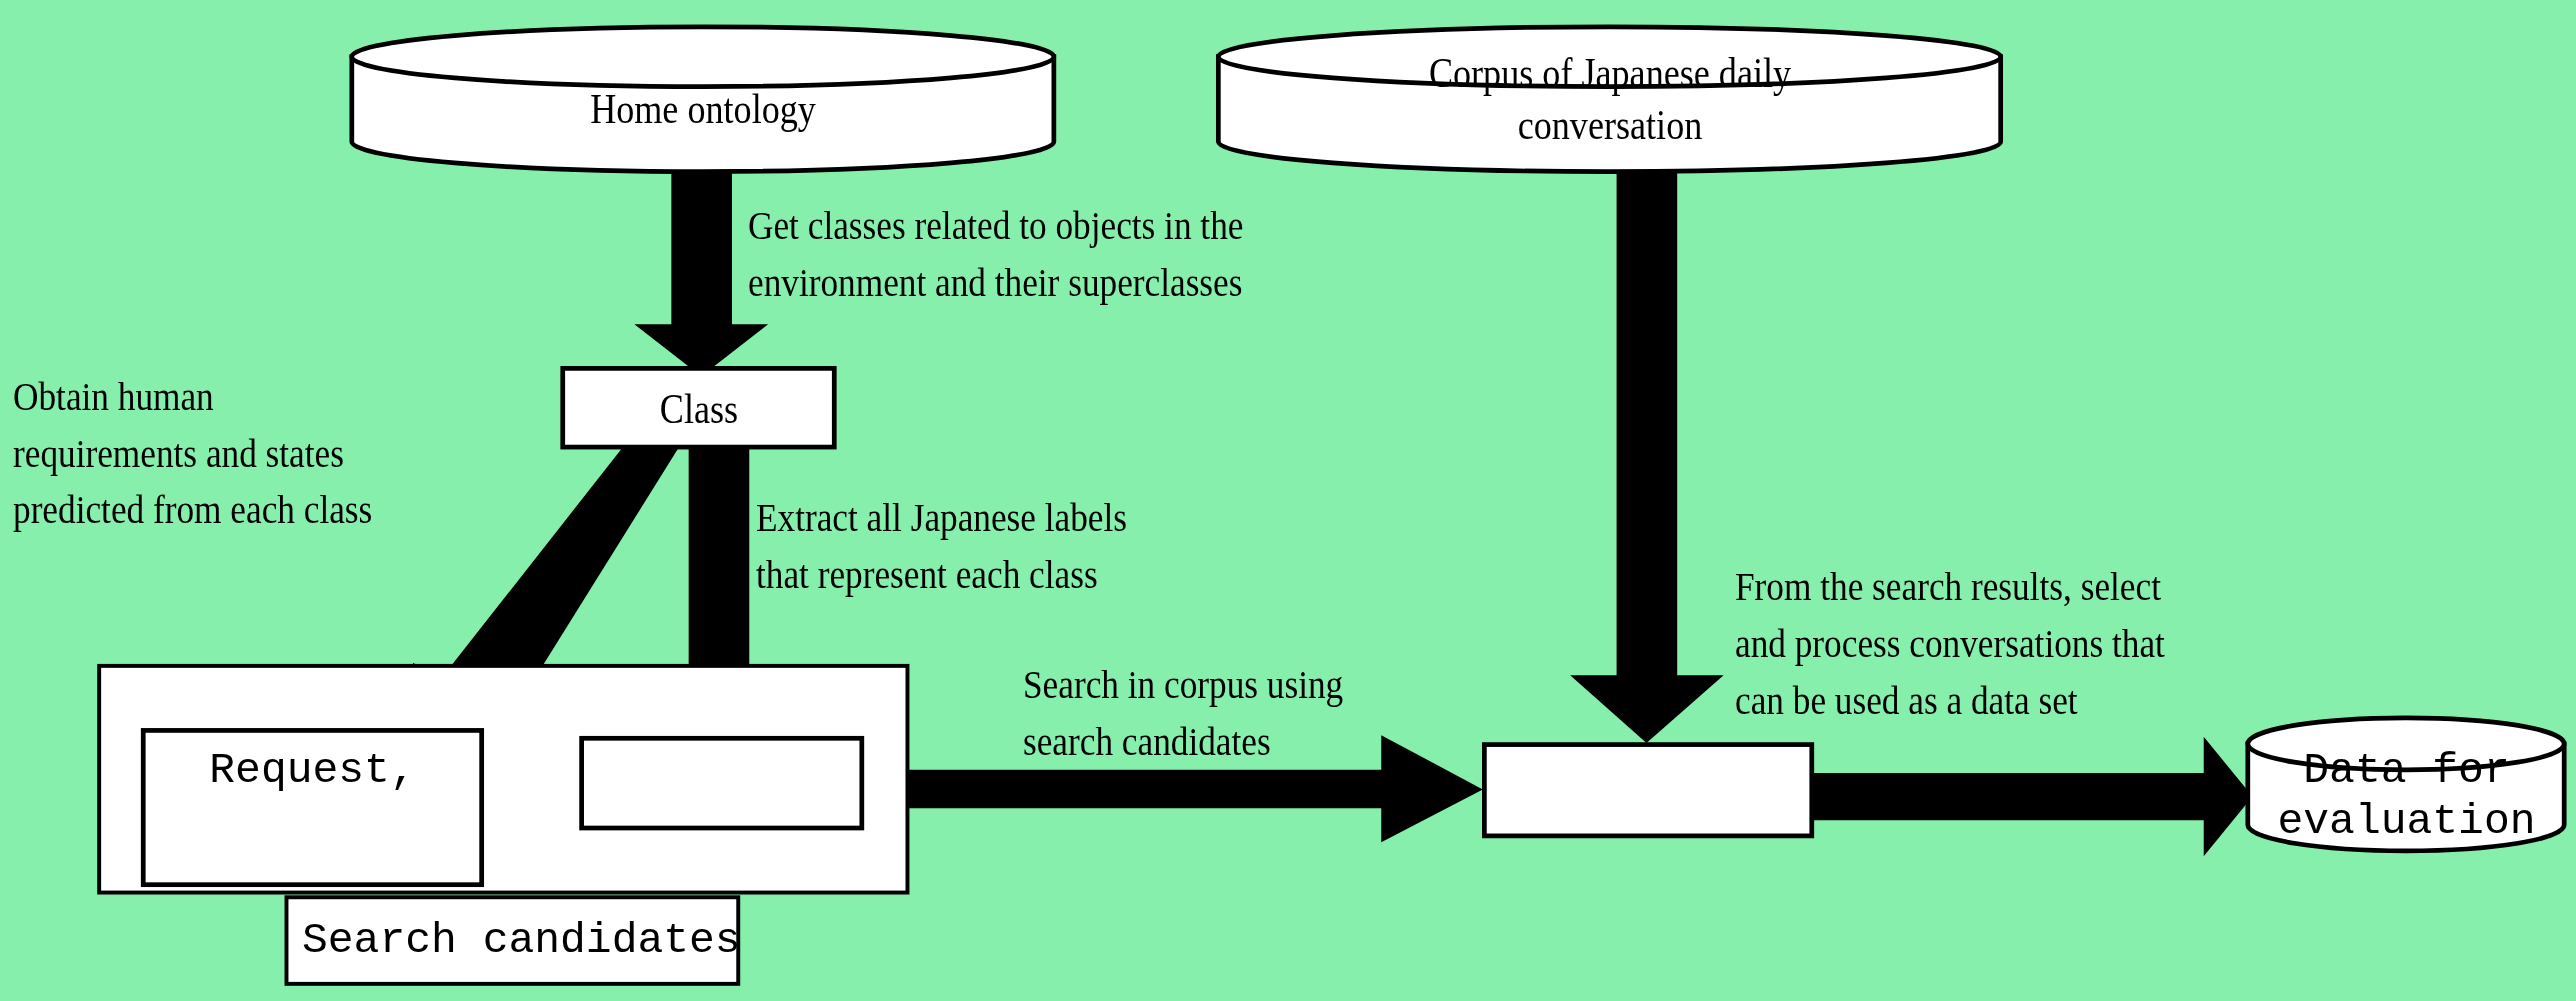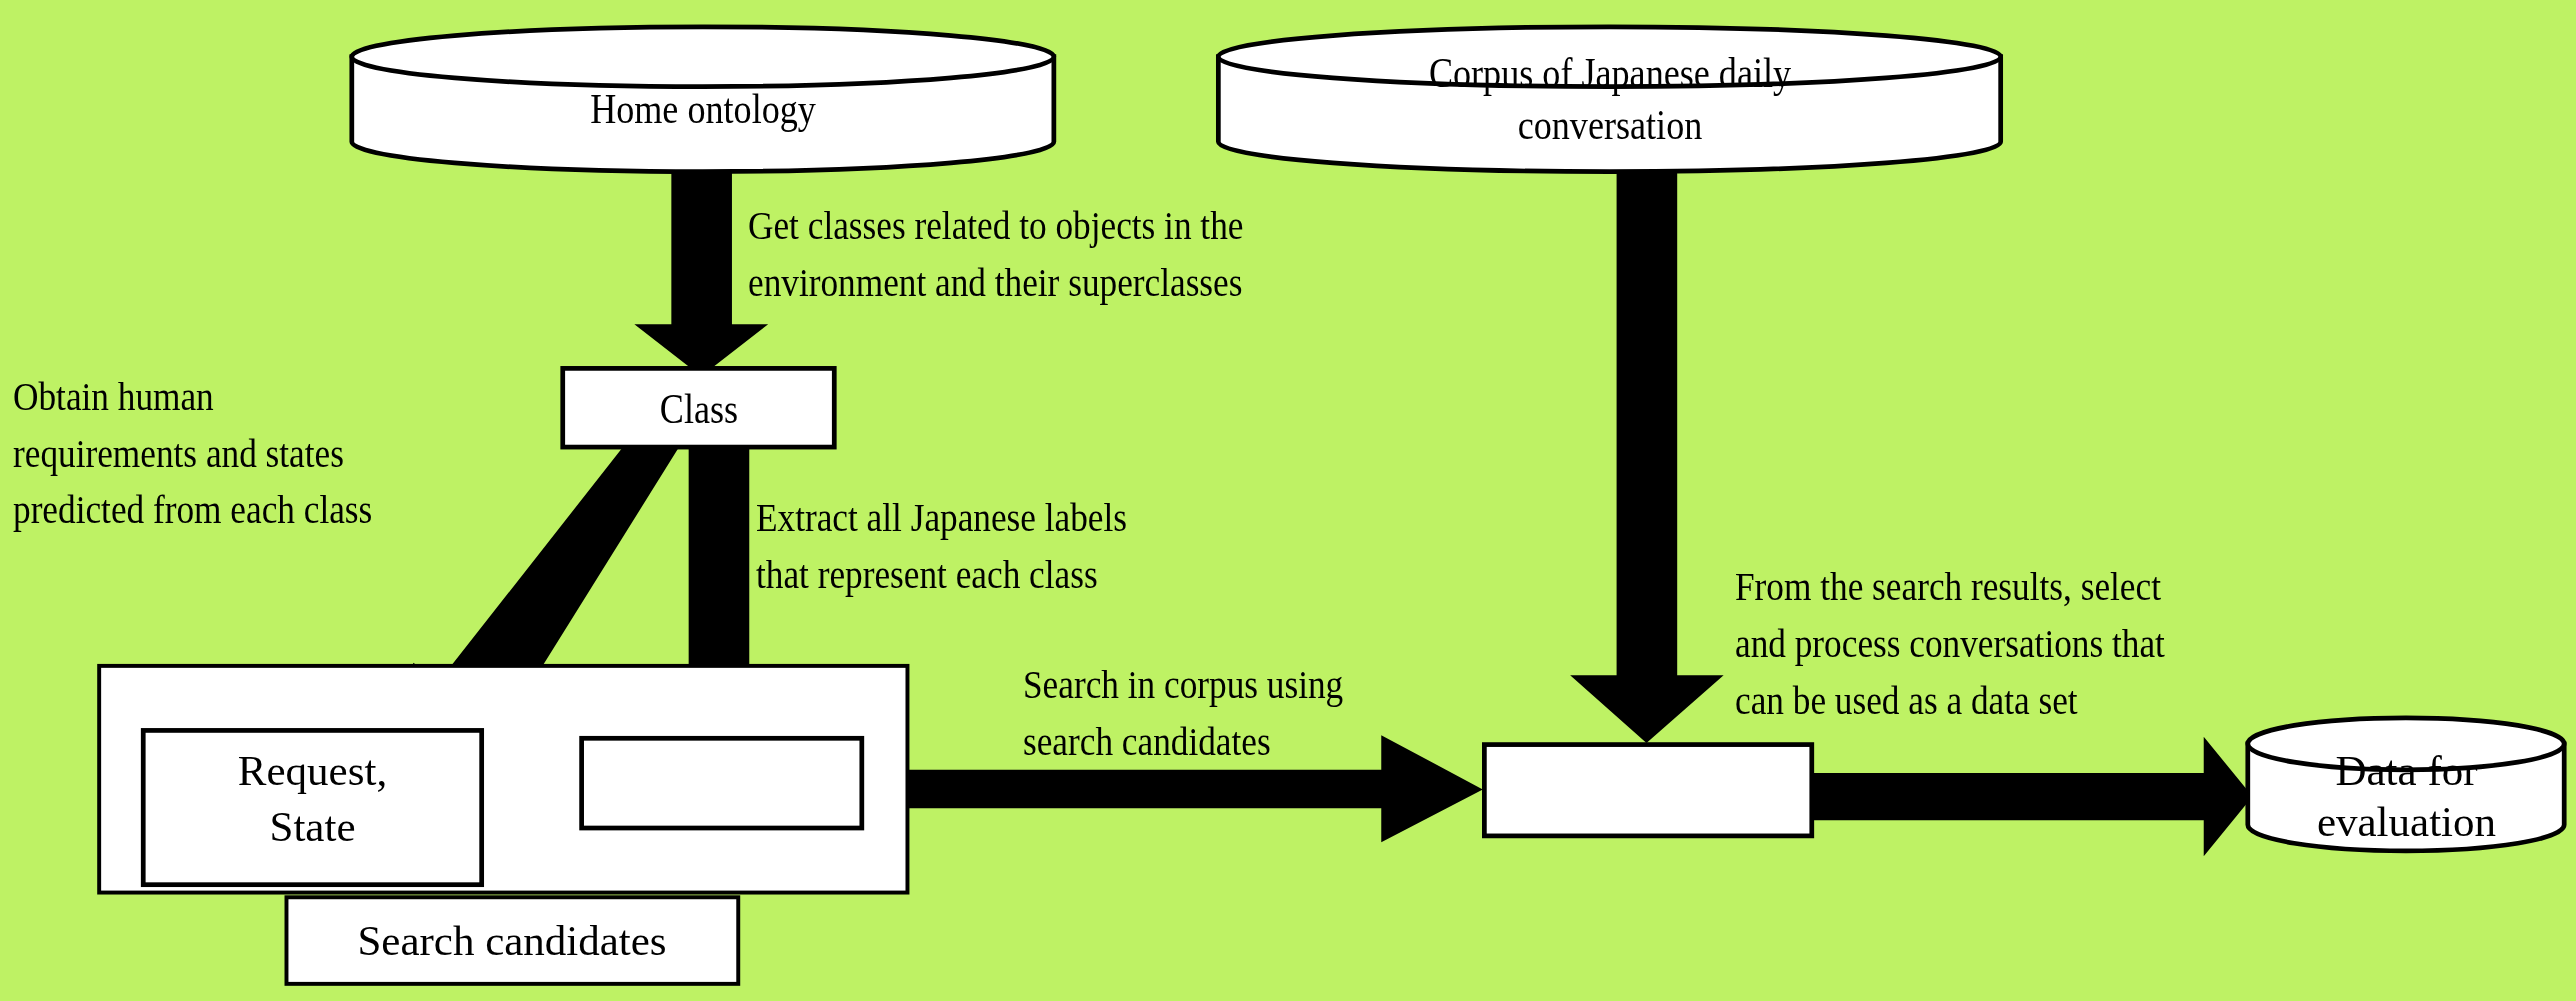--- a/index.html
+++ b/index.html
@@ -4,21 +4,21 @@
 <style>
   html, body {
     margin: 0;
     padding: 0;
     background: #ffffff;
   }
   #stage {
     position: relative;
     width: 2576px;
     height: 1002px;
-    background: #bef264;
+    background: #86efac;
     overflow: hidden;
     font-family: "Liberation Serif", "DejaVu Serif", serif;
   }
   #diagram-svg {
     position: absolute;
     left: 0;
     top: 0;
     width: 2576px;
     height: 1002px;
   }
@@ -49,21 +49,21 @@
   
   .txt {
     position: absolute;
     color: #000000;
     white-space: pre;
     line-height: 1.22;
   }
   .node-label {
     text-align: center;
     font-size: 43px;
-    font-family: Liberation Serif, serif;
+    font-family: Liberation Mono, monospace;
   }
   .node-label-cond {
     text-align: center;
     font-size: 43px;
     font-family: "Liberation Serif", "DejaVu Serif", serif;
     transform: scaleX(0.84);
     transform-origin: center center;
   }
   .annot {
     font-size: 41px;
@@ -198,21 +198,20 @@
   </svg>
 
   <div class="txt node-label-cond" style="left:467px; top:83px; width:472px;">Home ontology</div>
 
   <div class="txt node-label-cond" style="left:1295px; top:47px; width:630px;">Corpus of Japanese daily</div>
   <div class="txt node-label-cond" style="left:1295px; top:99px; width:630px;">conversation</div>
 
   <div class="txt node-label-cond" style="left:581px; top:383px; width:236px;">Class</div>
 
   <div class="txt node-label" style="left:159px; top:745px; width:307px;">Request,</div>
-  <div class="txt node-label" style="left:159px; top:801px; width:307px;">State</div>
 
 
   <div class="txt node-label" style="left:302px; top:915px; width:420px;">Search candidates</div>
 
 
   <div class="txt node-label" style="left:2256px; top:745px; width:301px;">Data for</div>
   <div class="txt node-label" style="left:2256px; top:796px; width:301px;">evaluation</div>
 
   <div class="txt annot" style="left:748px; top:199px; width:944px;">Get classes related to objects in the</div>
   <div class="txt annot" style="left:748px; top:256px; width:944px;">environment and their superclasses</div>

